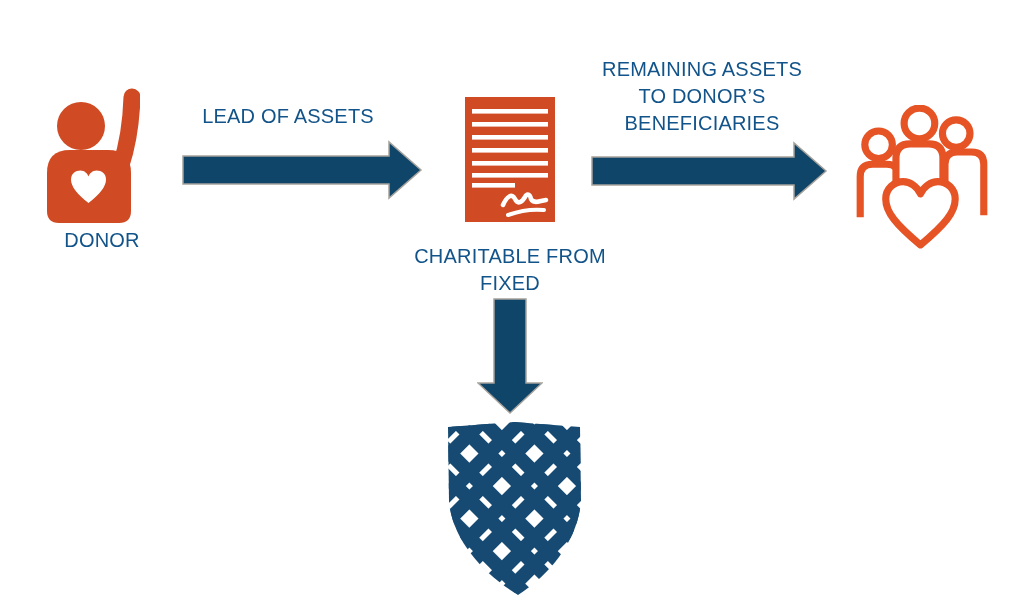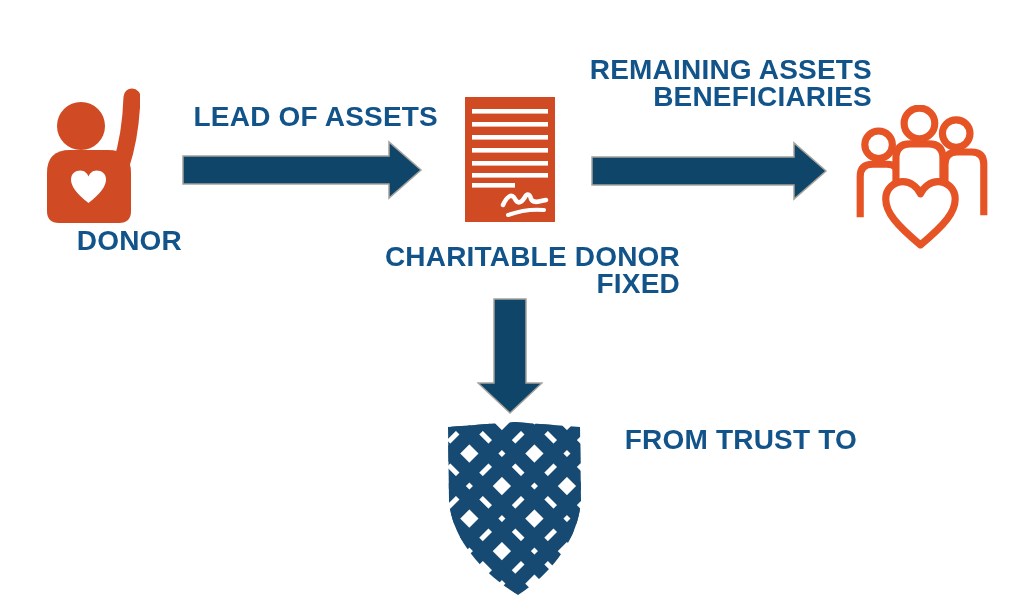--- a/index.html
+++ b/index.html
@@ -9,22 +9,22 @@
     --orange:#d04a23;
     --outline-orange:#e65325;
     --arrow-outline:#a6a29c;
     --logo-navy:#164a72;
   }
   #stage{
     position:relative;width:1024px;height:609px;background:#ffffff;overflow:hidden;
     font-family:"Liberation Sans", sans-serif;
   }
   .lbl{
-    position:absolute;color:var(--text-blue);font-weight:bold;font-size:28px;
-    line-height:27px;text-align:right;letter-spacing:0.2px;white-space:nowrap;
+    position:absolute;color:var(--text-blue);font-weight:normal;font-size:20px;
+    line-height:27px;text-align:center;letter-spacing:0.2px;white-space:nowrap;
   }
   .lbl span{display:block;}
   .abs{position:absolute;}
 </style>
 </head>
 <body>
 
 <div id="stage">
 
   <svg class="abs" style="left:45px;top:85px;" width="95" height="145" viewBox="0 0 95 145">
@@ -53,26 +53,27 @@
       <rect x="7" y="38" width="76" height="4.6"></rect>
       <rect x="7" y="51" width="76" height="4.6"></rect>
       <rect x="7" y="64" width="76" height="4.6"></rect>
       <rect x="7" y="76" width="76" height="4.6"></rect>
       <rect x="7" y="86" width="43" height="4.6"></rect>
     </g>
     <path d="M38,108 C42,99 47,96 50,102 C53,108 57,105 60,100 C62,96 65,97 66,102 C68,106 72,105 76,104 L81,103" fill="none" stroke="#ffffff" stroke-width="4.5" stroke-linecap="round"></path>
     <path d="M43,118 C54,114 68,112 79,113" fill="none" stroke="#ffffff" stroke-width="4" stroke-linecap="round"></path>
   </svg>
   <div class="lbl" style="left:340px;top:243px;width:340px;">
-    <span>CHARITABLE DONOR</span>
+    <span>CHARITABLE FROM</span>
     <span>FIXED</span>
   </div>
 
   <div class="lbl" style="left:532px;top:56px;width:340px;">
     <span>REMAINING ASSETS</span>
+    <span>TO DONOR’S</span>
     <span>BENEFICIARIES</span>
   </div>
   <svg class="abs" style="left:591px;top:141px;" width="237" height="60" viewBox="0 0 237 60">
     <polygon points="1,16 203,16 203,2 235,30 203,58 203,44 1,44" fill="var(--navy)" stroke="var(--arrow-outline)" stroke-width="1.5"></polygon>
   </svg>
 
   <svg class="abs" style="left:855px;top:105px;" width="134" height="144" viewBox="0 0 131 141">
     <g fill="#ffffff" stroke="var(--outline-orange)" stroke-width="7" stroke-linejoin="round">
       <circle cx="23" cy="39" r="13.5"></circle>
       <circle cx="99" cy="28" r="13.5"></circle>
@@ -103,16 +104,15 @@
         <path d="M2,6 L68,1 L134,6 L135,80 C132,118 106,152 72,174 C36,152 6,118 3,80 Z"></path>
       </clipPath>
     </defs>
     <g clip-path="url(#shieldClip)">
       <rect x="-10" y="-10" width="160" height="200" fill="url(#tartan1)"></rect>
       <rect x="-10" y="-10" width="160" height="200" fill="url(#tartan2)"></rect>
     </g>
   </svg>
 
   <div class="lbl" style="left:517px;top:426px;width:340px;">
-    <span>FROM TRUST TO</span>
   </div>
 
 </div>
 
 </body></html>

